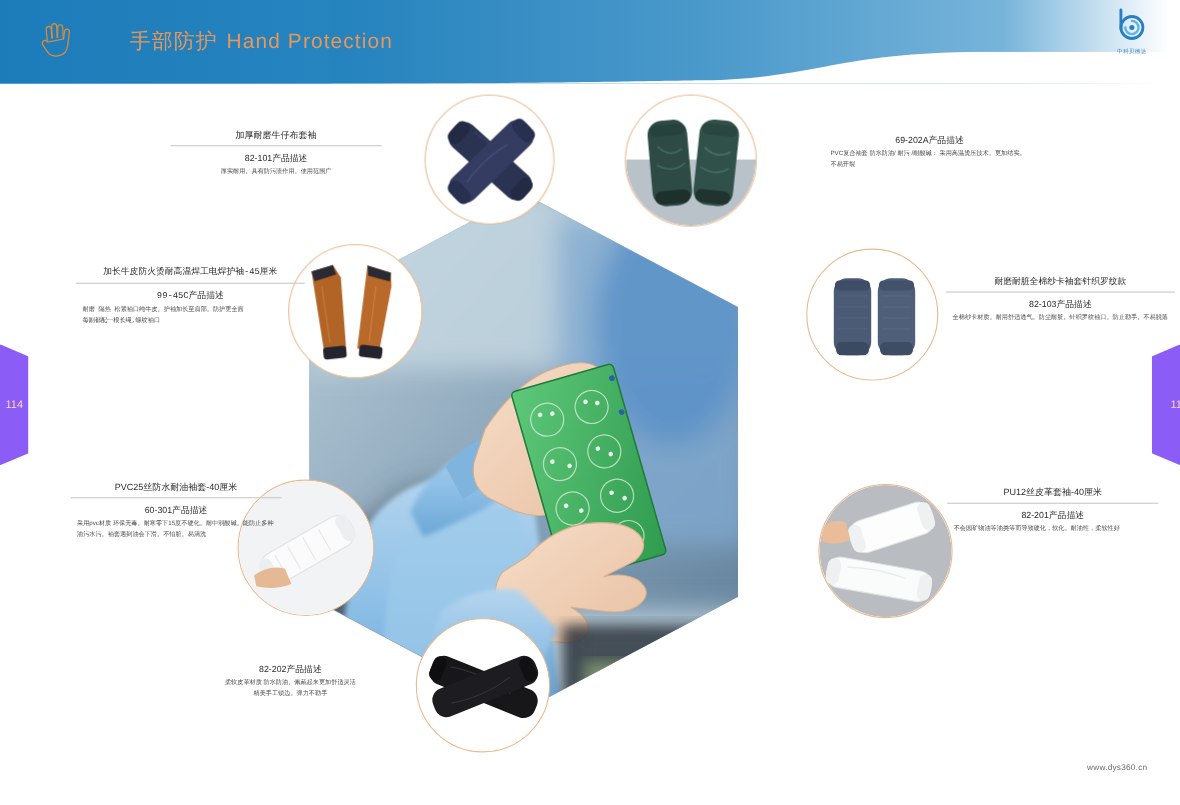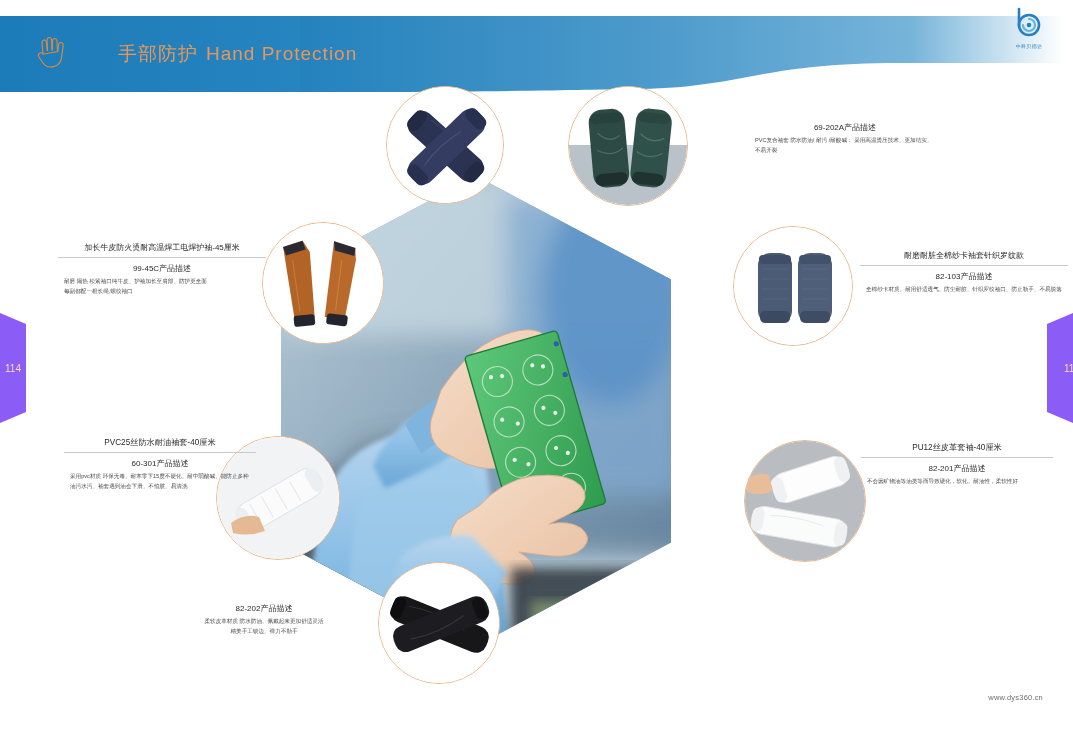--- a/index.html
+++ b/index.html
@@ -10,21 +10,21 @@
     overflow: hidden;
   }
   #page {
     position: relative;
     width: 1073px; height: 732px;
     background: #ffffff;
   }
 
   
   .header-band {
-    position: absolute; top: 16px; left: 0;
+    position: absolute; top: 0; left: 0;
     width: 1073px; height: 76px;
     background: linear-gradient(90deg,#1a7ab8 0%, #2482bd 28%, #4e9bcc 62%, #77b4da 85%, #ffffff 99%);
     overflow: hidden;
     padding-left: 32px;
   }
   .header-curve {
     position: absolute;
     left: 0; bottom: -1px;
     width: 1073px; height: 30px;
   }
@@ -427,27 +427,32 @@
         </g>
         <g transform="rotate(-22 61 61)">
           <rect x="12" y="48" width="100" height="27" rx="11" fill="#1d1d21"></rect>
           <rect x="98" y="50" width="12" height="23" rx="6" fill="#111113"></rect>
           <path d="M28 64 q28 6 58 -2" stroke="#33333a" stroke-width="1.1" fill="none"></path>
         </g>
       </svg>
     </div>
   </div>
 
+  <div class="prod" style="left:155px; top:117px;">
+    <div class="title">加厚耐磨牛仔布套袖</div>
+    <div class="code">82-101产品描述</div>
+    <div class="desc">厚实耐用。具有防污渍作用。使用范围广</div>
+  </div>
 
   <div class="prod" style="left:749px; top:117px;">
     <div class="code">69-202A产品描述</div>
     <div class="desc leftal">PVC复合袖套 防水防油/ 耐污 /耐酸碱： 采用高温烫压技术。更加结实。不易开裂</div>
   </div>
 
-  <div class="prod wide" style="left:58px; top:242px;">
+  <div class="prod wide" style="left:69px; top:242px;font-family:Liberation Mono, monospace;">
     <div class="title">加长牛皮防火烫耐高温焊工电焊护袖-45厘米</div>
     <div class="code">99-45C产品描述</div>
     <div class="desc leftal">耐磨 隔热 松紧袖口纯牛皮。护袖加长至肩部。防护更全面</div>
     <div class="desc leftal">每副都配一根长绳,螺纹袖口</div>
   </div>
 
   <div class="prod wide" style="left:860px; top:250px;">
     <div class="title">耐磨耐脏全棉纱卡袖套针织罗纹款</div>
     <div class="code">82-103产品描述</div>
     <div class="desc leftal">全棉纱卡材质。耐用舒适透气。防尘耐脏。针织罗纹袖口。防止勒手。不易脱落</div>

